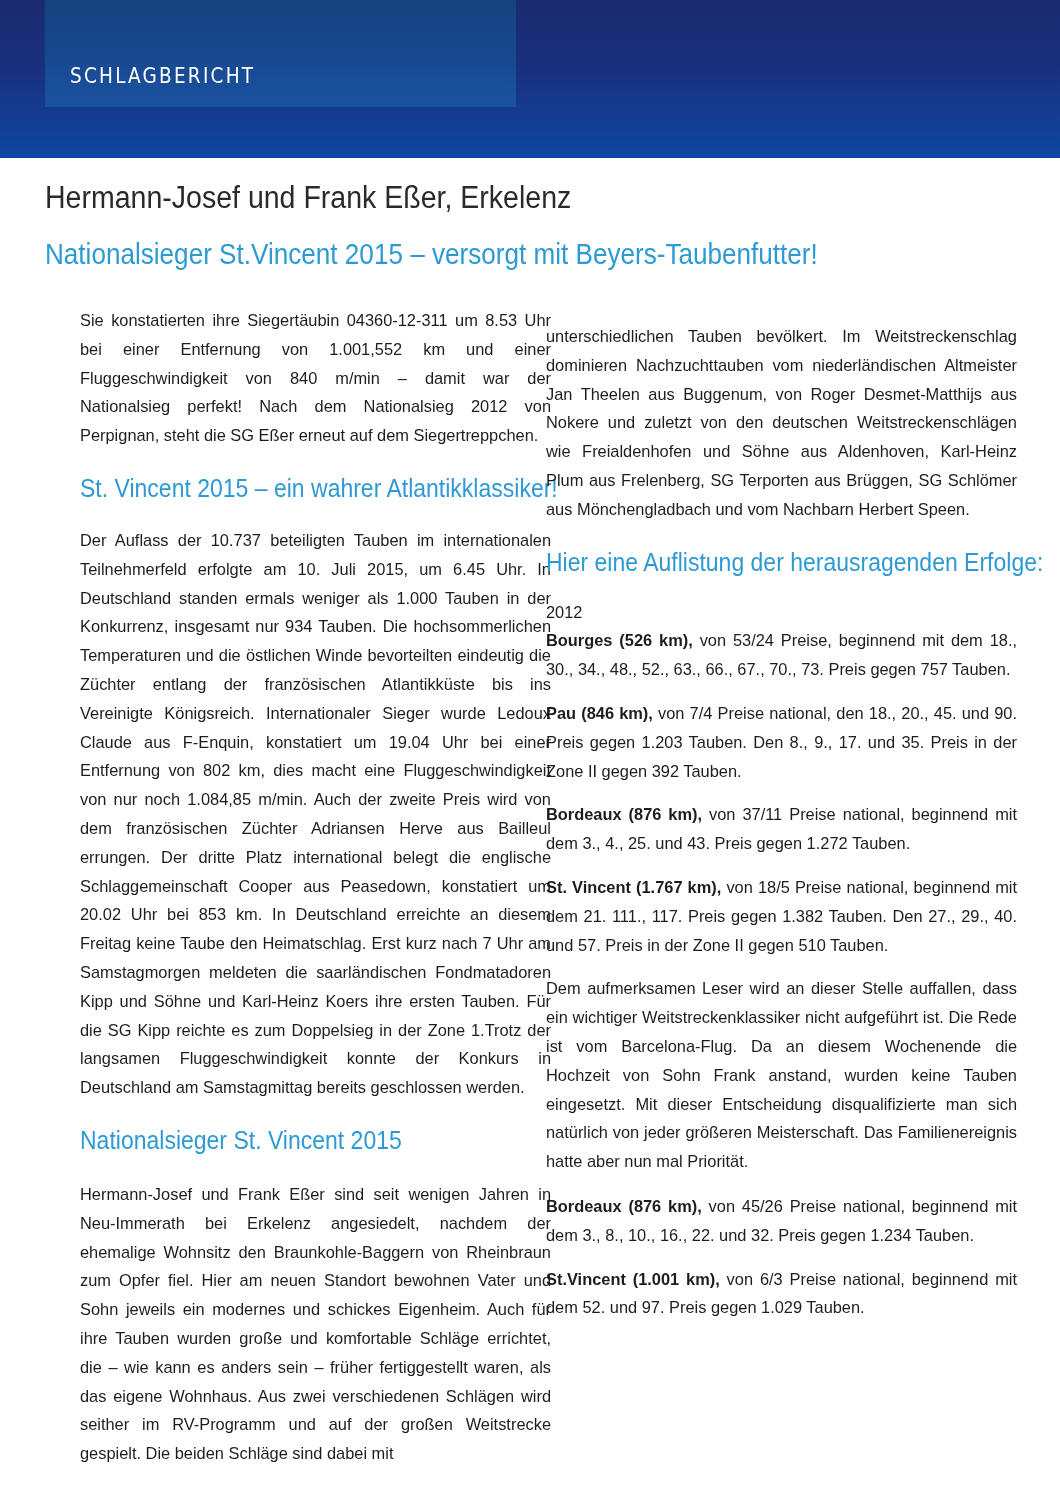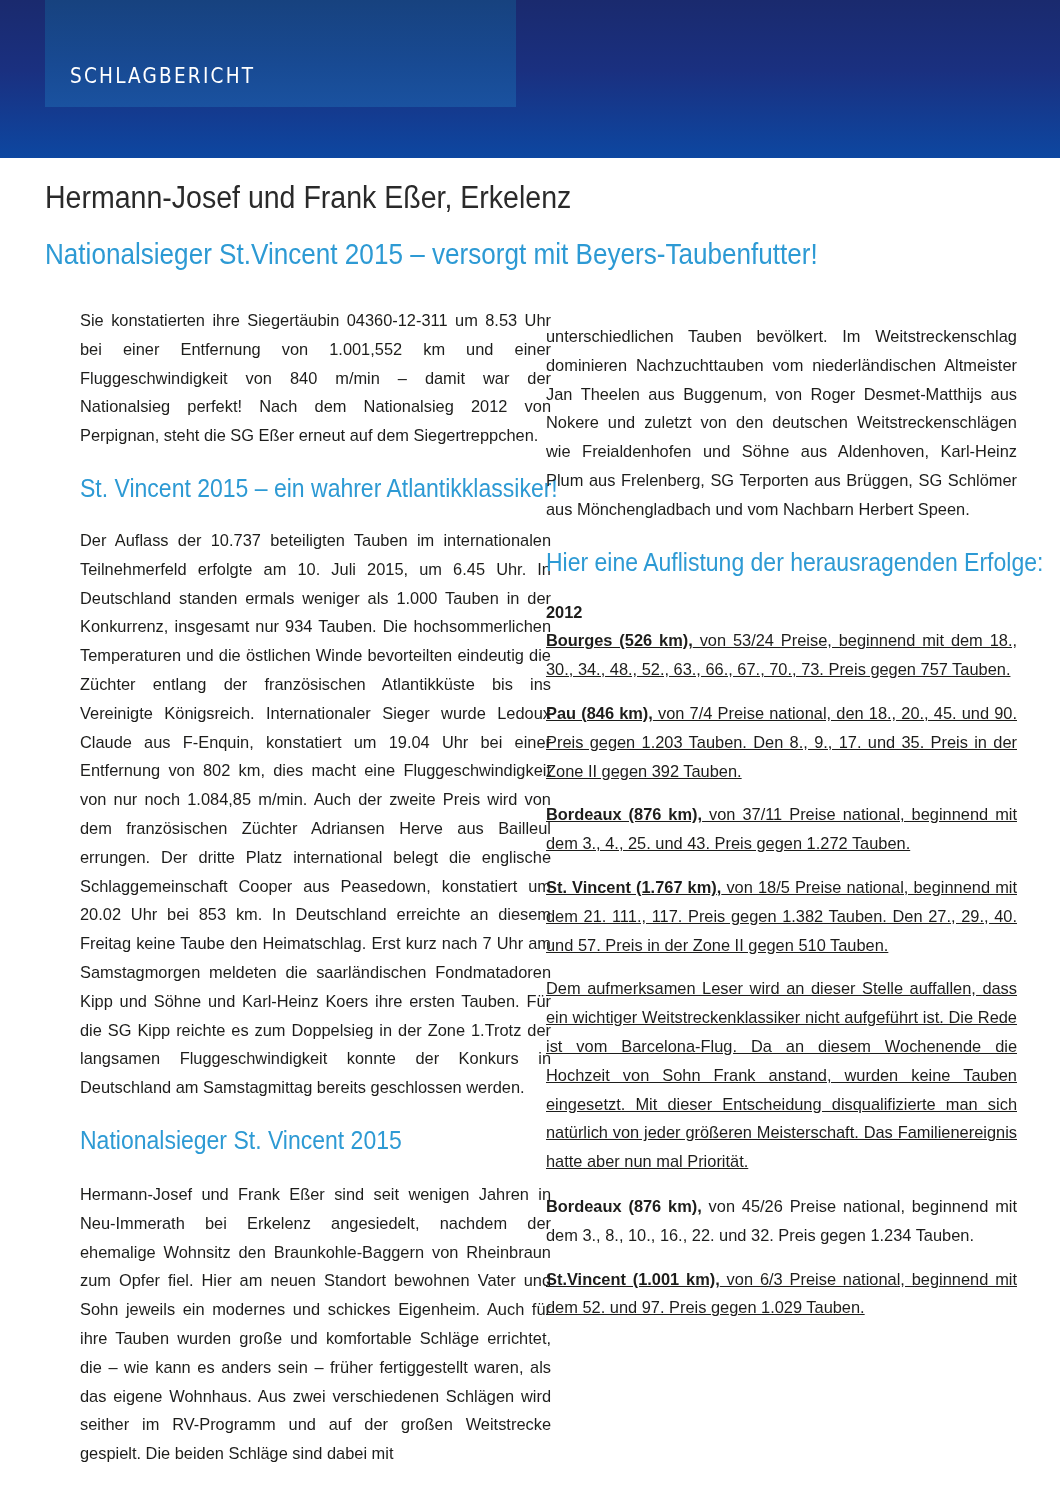--- a/index.html
+++ b/index.html
@@ -12,26 +12,26 @@
     .header-label { position: absolute; left: 70px; top: 64px; color: #ffffff;
       font-size: 21px; letter-spacing: 2.5px; font-family: "DejaVu Sans", sans-serif; font-weight: normal; transform: scaleX(0.88); transform-origin: left top; }
     .title { position: absolute; left: 45px; top: 180px; font-size: 31px; color: #2a2a2a;
       font-family: "Liberation Sans", sans-serif; transform: scaleX(0.92); transform-origin: left top; white-space: nowrap; }
     .subtitle { position: absolute; left: 45px; top: 238px; font-size: 29px; color: #2d9ad4;
       transform: scaleX(0.9); transform-origin: left top; white-space: nowrap; }
     .col { position: absolute; top: 306px; width: 471px; font-size: 16.4px; line-height: 28.8px; text-align: justify; }
     .col.left { left: 52px; margin-left: 28px; }
     .col.right { left: 546px; top: 322px; }
     .col p { margin: 0; }
-    .col p + p { margin-top: 15px; text-decoration: underline; }
+    .col p + p { margin-top: 15px; }
     .sec-head { color: #2d9ad4; font-size: 25px; line-height: 32px; margin: 0; white-space: nowrap; transform: scaleX(0.92); transform-origin: left top; }
     .left .sec-head.h1 { margin-top: 22px; margin-bottom: 22px; }
     .left .sec-head.h2 { margin-top: 22px; margin-bottom: 24px; }
     .right .sec-head.h3 { margin-top: 22px; margin-bottom: 20px; }
-    .year { font-weight: bold; margin: 0; }
+    .year { font-weight: normal; margin: 0; }
     .bold { font-weight: bold; }
     .yearblock { margin-top: 0; }
     .yearblock + .yearblock { margin-top: 13px; }
   </style>
 </head>
 <body>
 
 <div class="header-band">
   <div class="header-box"></div>
   <div class="header-label">SCHLAGBERICHT</div>

